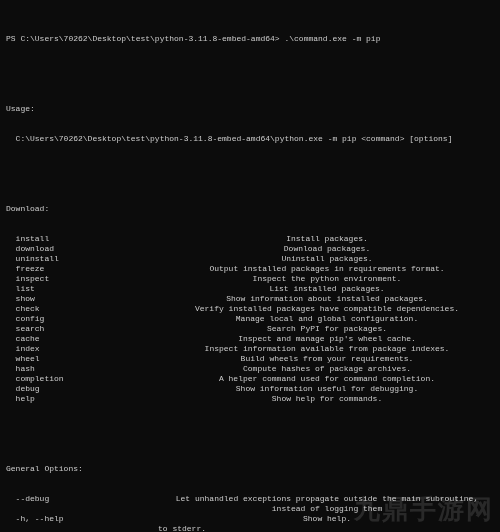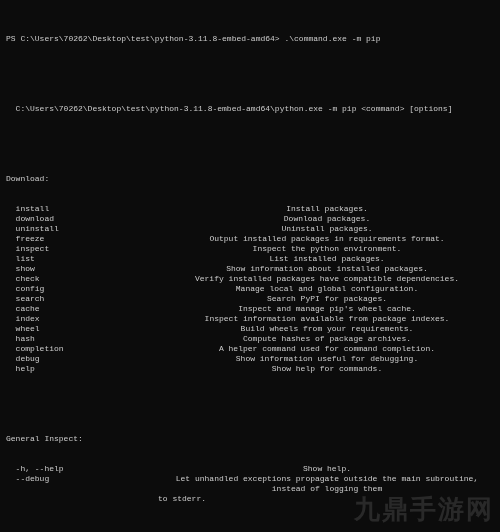--- a/index.html
+++ b/index.html
@@ -38,29 +38,30 @@
   }
 </style>
 </head>
 <body>
 
 <div class="terminal">
 
   <div class="prompt"><span>PS </span><span class="path">C:\Users\70262\Desktop\test\python-3.11.8-embed-amd64&gt;</span><span class="cmd"> .\command.exe -m pip</span></div>
   <div>&nbsp;</div>
 
+  <div>Usage:</div>
   <div>  C:\Users\70262\Desktop\test\python-3.11.8-embed-amd64\python.exe -m pip &lt;command&gt; [options]</div>
   <div>&nbsp;</div>
 
   <div>Download:</div>
   <div id="commands-block"><div class="row"><span class="col-opt">  install</span><span class="col-desc">Install packages.</span></div><div class="row"><span class="col-opt">  download</span><span class="col-desc">Download packages.</span></div><div class="row"><span class="col-opt">  uninstall</span><span class="col-desc">Uninstall packages.</span></div><div class="row"><span class="col-opt">  freeze</span><span class="col-desc">Output installed packages in requirements format.</span></div><div class="row"><span class="col-opt">  inspect</span><span class="col-desc">Inspect the python environment.</span></div><div class="row"><span class="col-opt">  list</span><span class="col-desc">List installed packages.</span></div><div class="row"><span class="col-opt">  show</span><span class="col-desc">Show information about installed packages.</span></div><div class="row"><span class="col-opt">  check</span><span class="col-desc">Verify installed packages have compatible dependencies.</span></div><div class="row"><span class="col-opt">  config</span><span class="col-desc">Manage local and global configuration.</span></div><div class="row"><span class="col-opt">  search</span><span class="col-desc">Search PyPI for packages.</span></div><div class="row"><span class="col-opt">  cache</span><span class="col-desc">Inspect and manage pip's wheel cache.</span></div><div class="row"><span class="col-opt">  index</span><span class="col-desc">Inspect information available from package indexes.</span></div><div class="row"><span class="col-opt">  wheel</span><span class="col-desc">Build wheels from your requirements.</span></div><div class="row"><span class="col-opt">  hash</span><span class="col-desc">Compute hashes of package archives.</span></div><div class="row"><span class="col-opt">  completion</span><span class="col-desc">A helper command used for command completion.</span></div><div class="row"><span class="col-opt">  debug</span><span class="col-desc">Show information useful for debugging.</span></div><div class="row"><span class="col-opt">  help</span><span class="col-desc">Show help for commands.</span></div></div>
   <div>&nbsp;</div>
 
-  <div>General Inspect:</div>
-  <div id="options-block"><div class="row"><span class="col-opt">  -h, --help</span><span class="col-desc">Show help.</span></div><div class="row"><span class="col-opt">  --debug</span><span class="col-desc">Let unhandled exceptions propagate outside the main subroutine, instead of logging them</span></div><div class="ind">to stderr.</div></div>
+  <div>General Options:</div>
+  <div id="options-block"><div class="row"><span class="col-opt">  --debug</span><span class="col-desc">Let unhandled exceptions propagate outside the main subroutine, instead of logging them</span></div><div class="row"><span class="col-opt">  -h, --help</span><span class="col-desc">Show help.</span></div><div class="ind">to stderr.</div></div>
 
   
 
   
 
 </div>
 
 <div class="watermark">九鼎手游网</div>
 
 </body></html>

